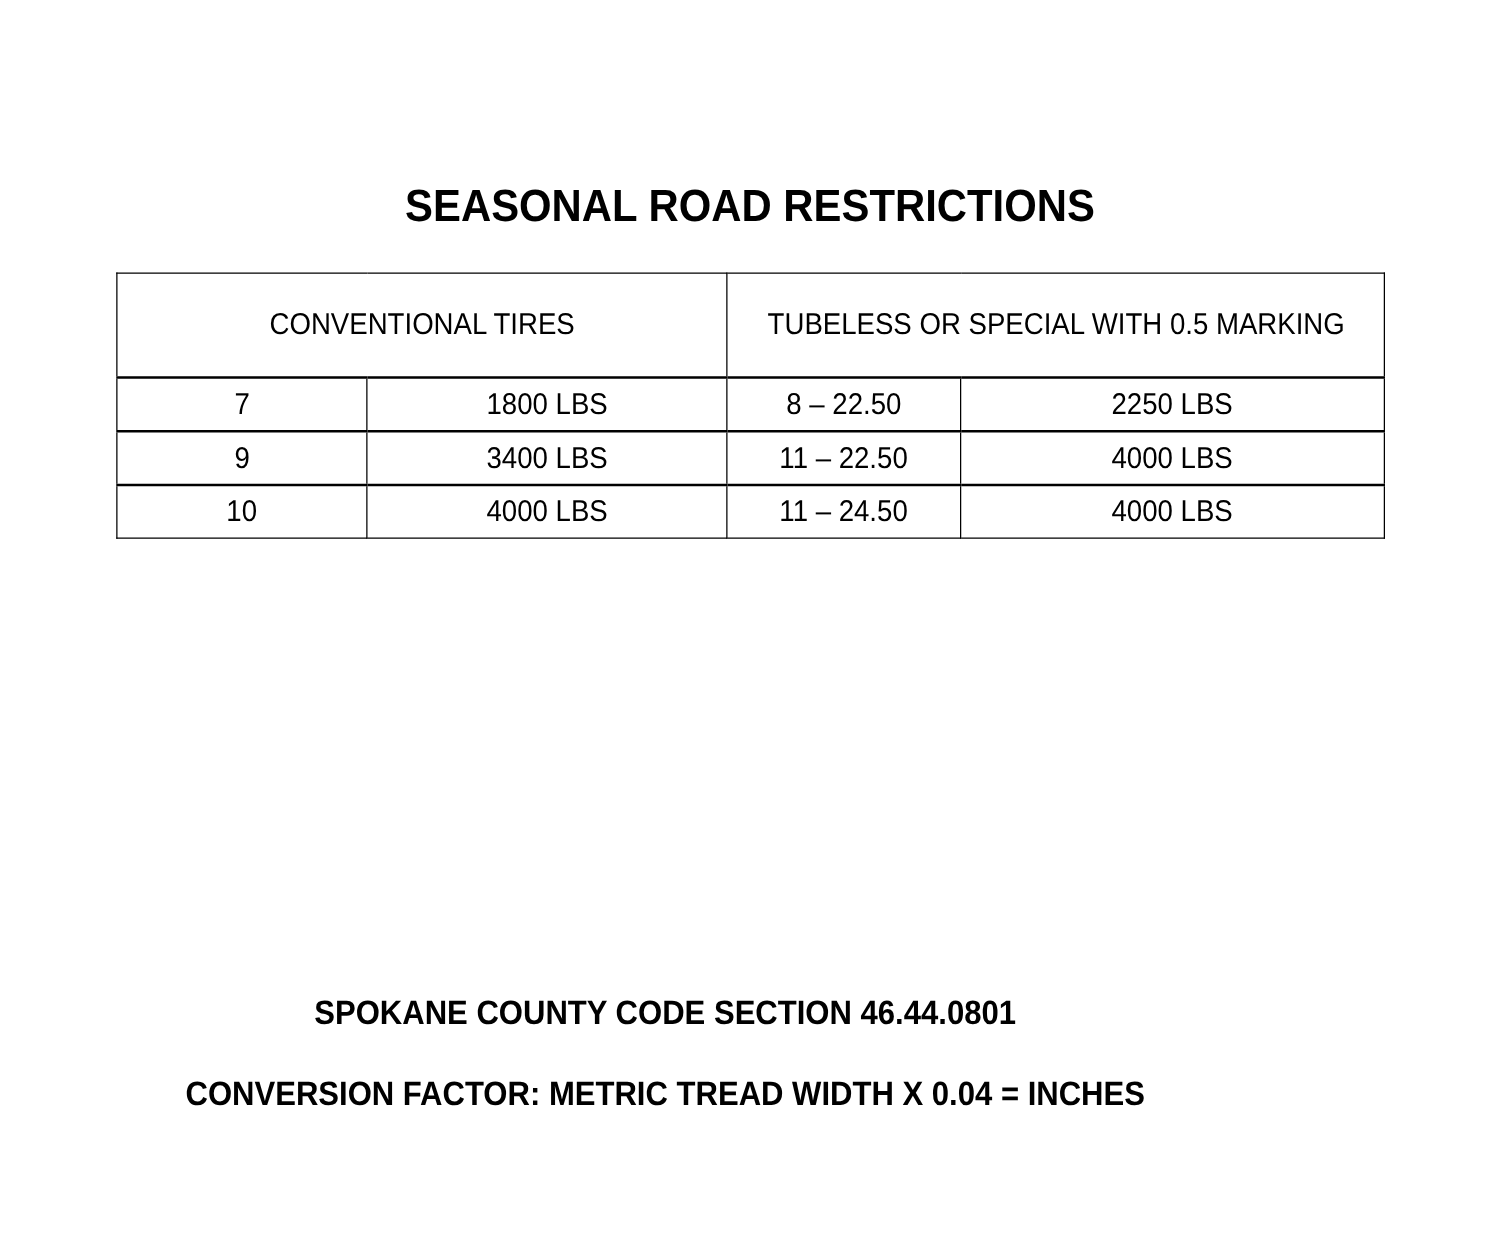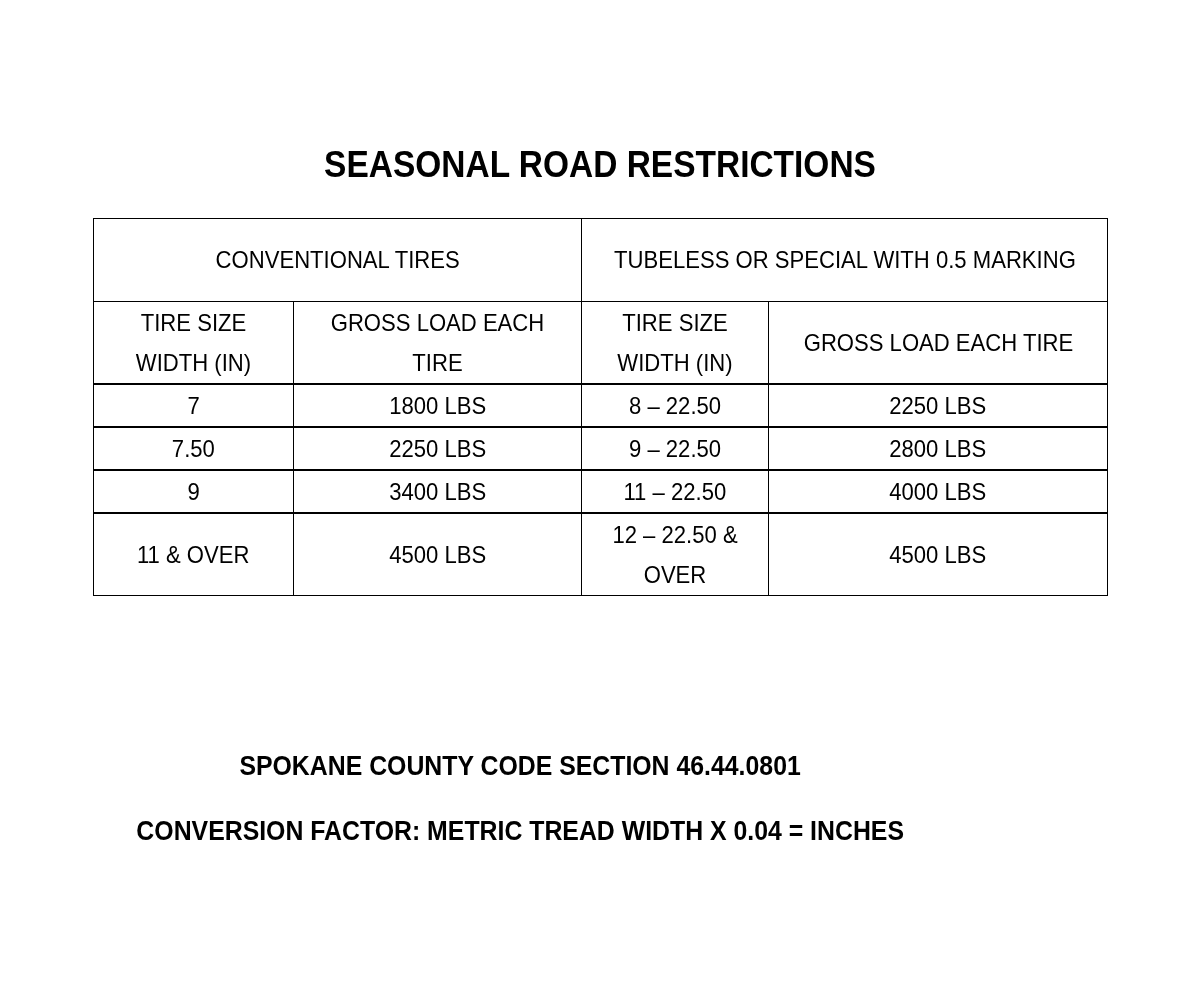--- a/index.html
+++ b/index.html
@@ -53,26 +53,27 @@
     .cell-text {
       display: inline-block;
       transform: scaleX(0.92);
     }
     tr.group-header td { height: 82px; }
     tr.sub-header td { height: 81px; border-bottom: 2.5px solid #000; }
     tr.data-row td { height: 41px; border-top: 2px solid #000; }
     tr.data-row.tall td { height: 81px; }
     .footer-line {
       position: absolute;
-      left: 0;
+      left: 12px;
       width: 1040px;
       text-align: center;
       font-size: 27px;
       font-weight: bold;
       line-height: 34px;
+      margin-top: 44px;
     }
     .footer-line span {
       display: inline-block;
       transform: scaleX(0.92);
     }
     .code-line { top: 749px; }
     .conversion-line { top: 814px; }
   </style>
 </head>
 <body>
@@ -84,49 +85,37 @@
     <col class="c1">
       <col class="c2">
       <col class="c3">
       <col class="c4">
   </colgroup>
   <tbody>
     <tr class="group-header">
       <td colspan="2"><span class="cell-text">CONVENTIONAL TIRES</span></td>
       <td colspan="2"><span class="cell-text">TUBELESS OR SPECIAL WITH 0.5 MARKING</span></td>
     </tr>
-    <tr class="sub-header">
-      <td><span class="cell-text">TIRE SIZE WIDTH (IN)</span></td>
-      <td><span class="cell-text">GROSS LOAD EACH TIRE</span></td>
-      <td><span class="cell-text">TIRE SIZE WIDTH (IN)</span></td>
-      <td><span class="cell-text">GROSS LOAD EACH TIRE</span></td>
-    </tr>
     <tr class="data-row">
       <td><span class="cell-text">7</span></td>
       <td><span class="cell-text">1800 LBS</span></td>
       <td><span class="cell-text">8 – 22.50</span></td>
       <td><span class="cell-text">2250 LBS</span></td>
     </tr>
     <tr class="data-row">
-      <td><span class="cell-text">7.50</span></td>
-      <td><span class="cell-text">2250 LBS</span></td>
-      <td><span class="cell-text">9 – 22.50</span></td>
-      <td><span class="cell-text">2800 LBS</span></td>
-    </tr>
-    <tr class="data-row">
       <td><span class="cell-text">9</span></td>
       <td><span class="cell-text">3400 LBS</span></td>
       <td><span class="cell-text">11 – 22.50</span></td>
       <td><span class="cell-text">4000 LBS</span></td>
     </tr>
-    <tr class="data-row tall">
-      <td><span class="cell-text">11 &amp; OVER</span></td>
-      <td><span class="cell-text">4500 LBS</span></td>
-      <td><span class="cell-text" style="width:150px">12 – 22.50 &amp; OVER</span></td>
-      <td><span class="cell-text">4500 LBS</span></td>
+    <tr class="data-row">
+      <td><span class="cell-text">10</span></td>
+      <td><span class="cell-text">4000 LBS</span></td>
+      <td><span class="cell-text">11 – 24.50</span></td>
+      <td><span class="cell-text">4000 LBS</span></td>
     </tr>
   </tbody>
 </table>
 
 <div class="footer-line code-line">
   <span>SPOKANE COUNTY CODE SECTION 46.44.0801</span>
 </div>
 <div class="footer-line conversion-line">
   <span>CONVERSION FACTOR: METRIC TREAD WIDTH X 0.04 = INCHES</span>
 </div>

